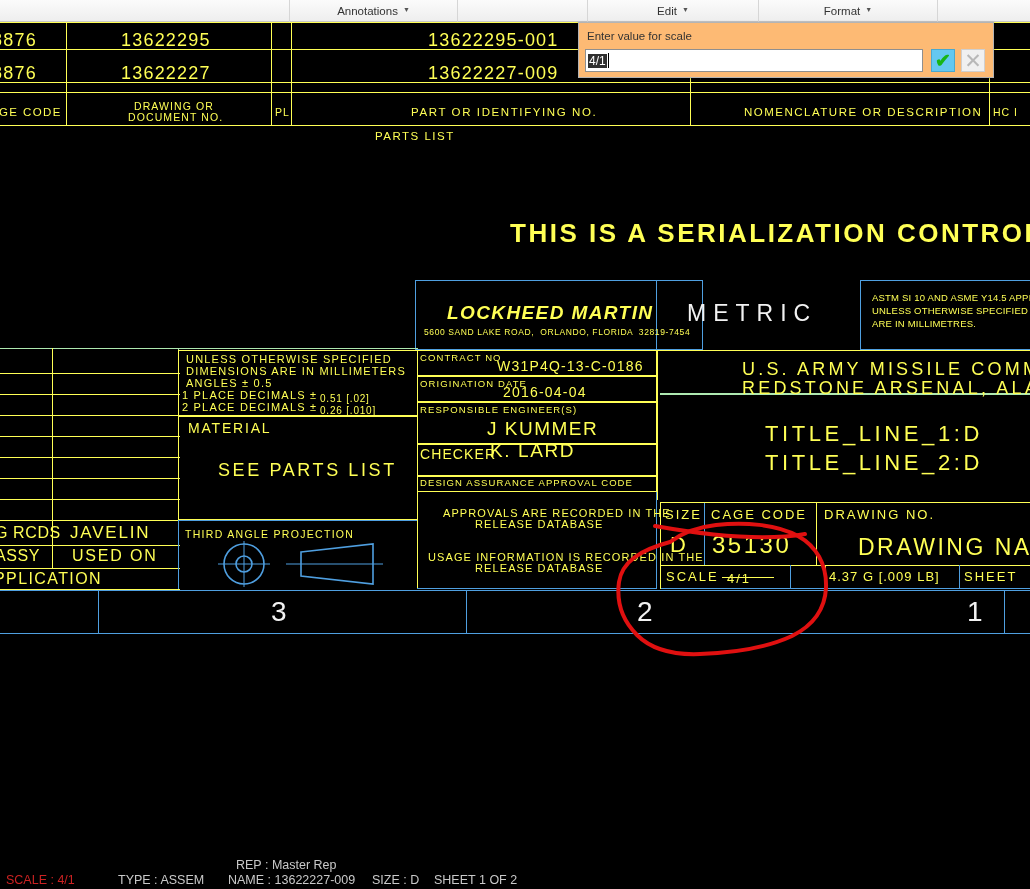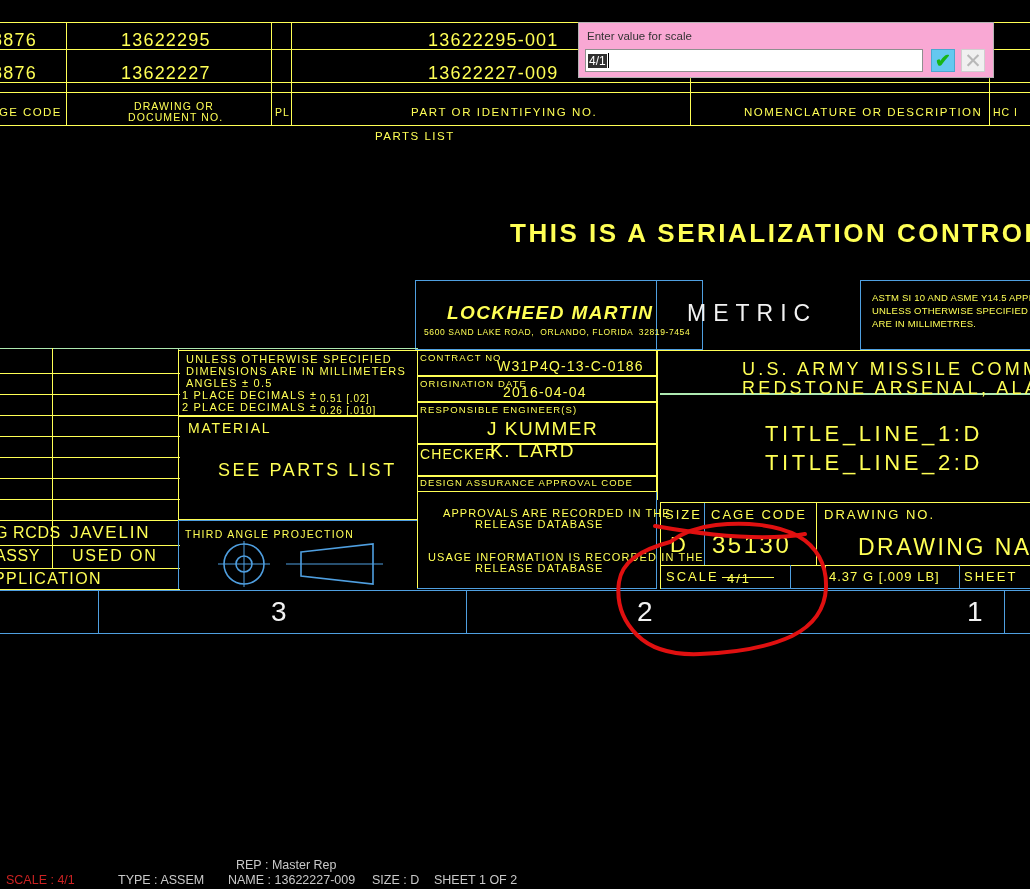--- a/index.html
+++ b/index.html
@@ -40,21 +40,21 @@
   
   .ln { position: absolute; background: #ffff55; }
   .ln-blue { position: absolute; background: #4f9fe0; }
   .ln-grn { position: absolute; background: #aee8b0; }
   .bx { position: absolute; border: 1px solid #ffff55; }
   .bx-blue { position: absolute; border: 1px solid #4f9fe0; }
 
   
   .dialog {
     position: absolute; left: 578px; top: 22px; width: 416px; height: 56px;
-    background: #f9a8d4; border: 1px solid #b4b4b4;
+    background: #fdba74; border: 1px solid #b4b4b4;
     box-shadow: 0 1px 3px rgba(0,0,0,.3);
     z-index: 40;
   }
   .dialog-label { position: absolute; left: 8px; top: 7px; font-size: 11.5px; color: #333; }
   .dialog-input {
     position: absolute; left: 6px; top: 26px; width: 338px; height: 23px;
     background: #fff; border: 1px solid #8f8f8f; font-size: 12px; color: #000;
     padding: 0 2px; display: flex; align-items: center;
   }
   .sel-text { background: #303030; color: #ffffff; font-size: 12px; padding: 0 1px; }
@@ -83,20 +83,37 @@
   .sb-scale { color: #cc2222; }
 
   
   .markup { position: absolute; left: 0; top: 0; width: 1030px; height: 834px; pointer-events: none; z-index: 30; }
 </style>
 </head>
 <body>
 
 <div id="app">
 
+  <div class="menubar">
+    <div class="menu-cell blank" style="width:290px"></div>
+    <div class="menu-cell" style="width:168px">
+      <span>Annotations</span>
+      <span class="caret">▼</span>
+    </div>
+    <div class="menu-cell blank" style="width:130px"></div>
+    <div class="menu-cell" style="width:171px">
+      <span>Edit</span>
+      <span class="caret">▼</span>
+    </div>
+    <div class="menu-cell" style="width:179px">
+      <span>Format</span>
+      <span class="caret">▼</span>
+    </div>
+    <div class="menu-cell blank" style="width:92px;border-right:none"></div>
+  </div>
 
   <div class="canvas">
 
     <div class="ln" style="left:0;top:0;width:1030px;height:1px"></div>
     <div class="ln" style="left:0;top:27px;width:1030px;height:1px"></div>
     <div class="ln" style="left:0;top:60px;width:1030px;height:1px"></div>
     <div class="ln" style="left:0;top:70px;width:1030px;height:1px"></div>
     <div class="ln" style="left:0;top:103px;width:1030px;height:1px"></div>
 
     <div class="ln" style="left:66px;top:0;width:1px;height:104px"></div>

